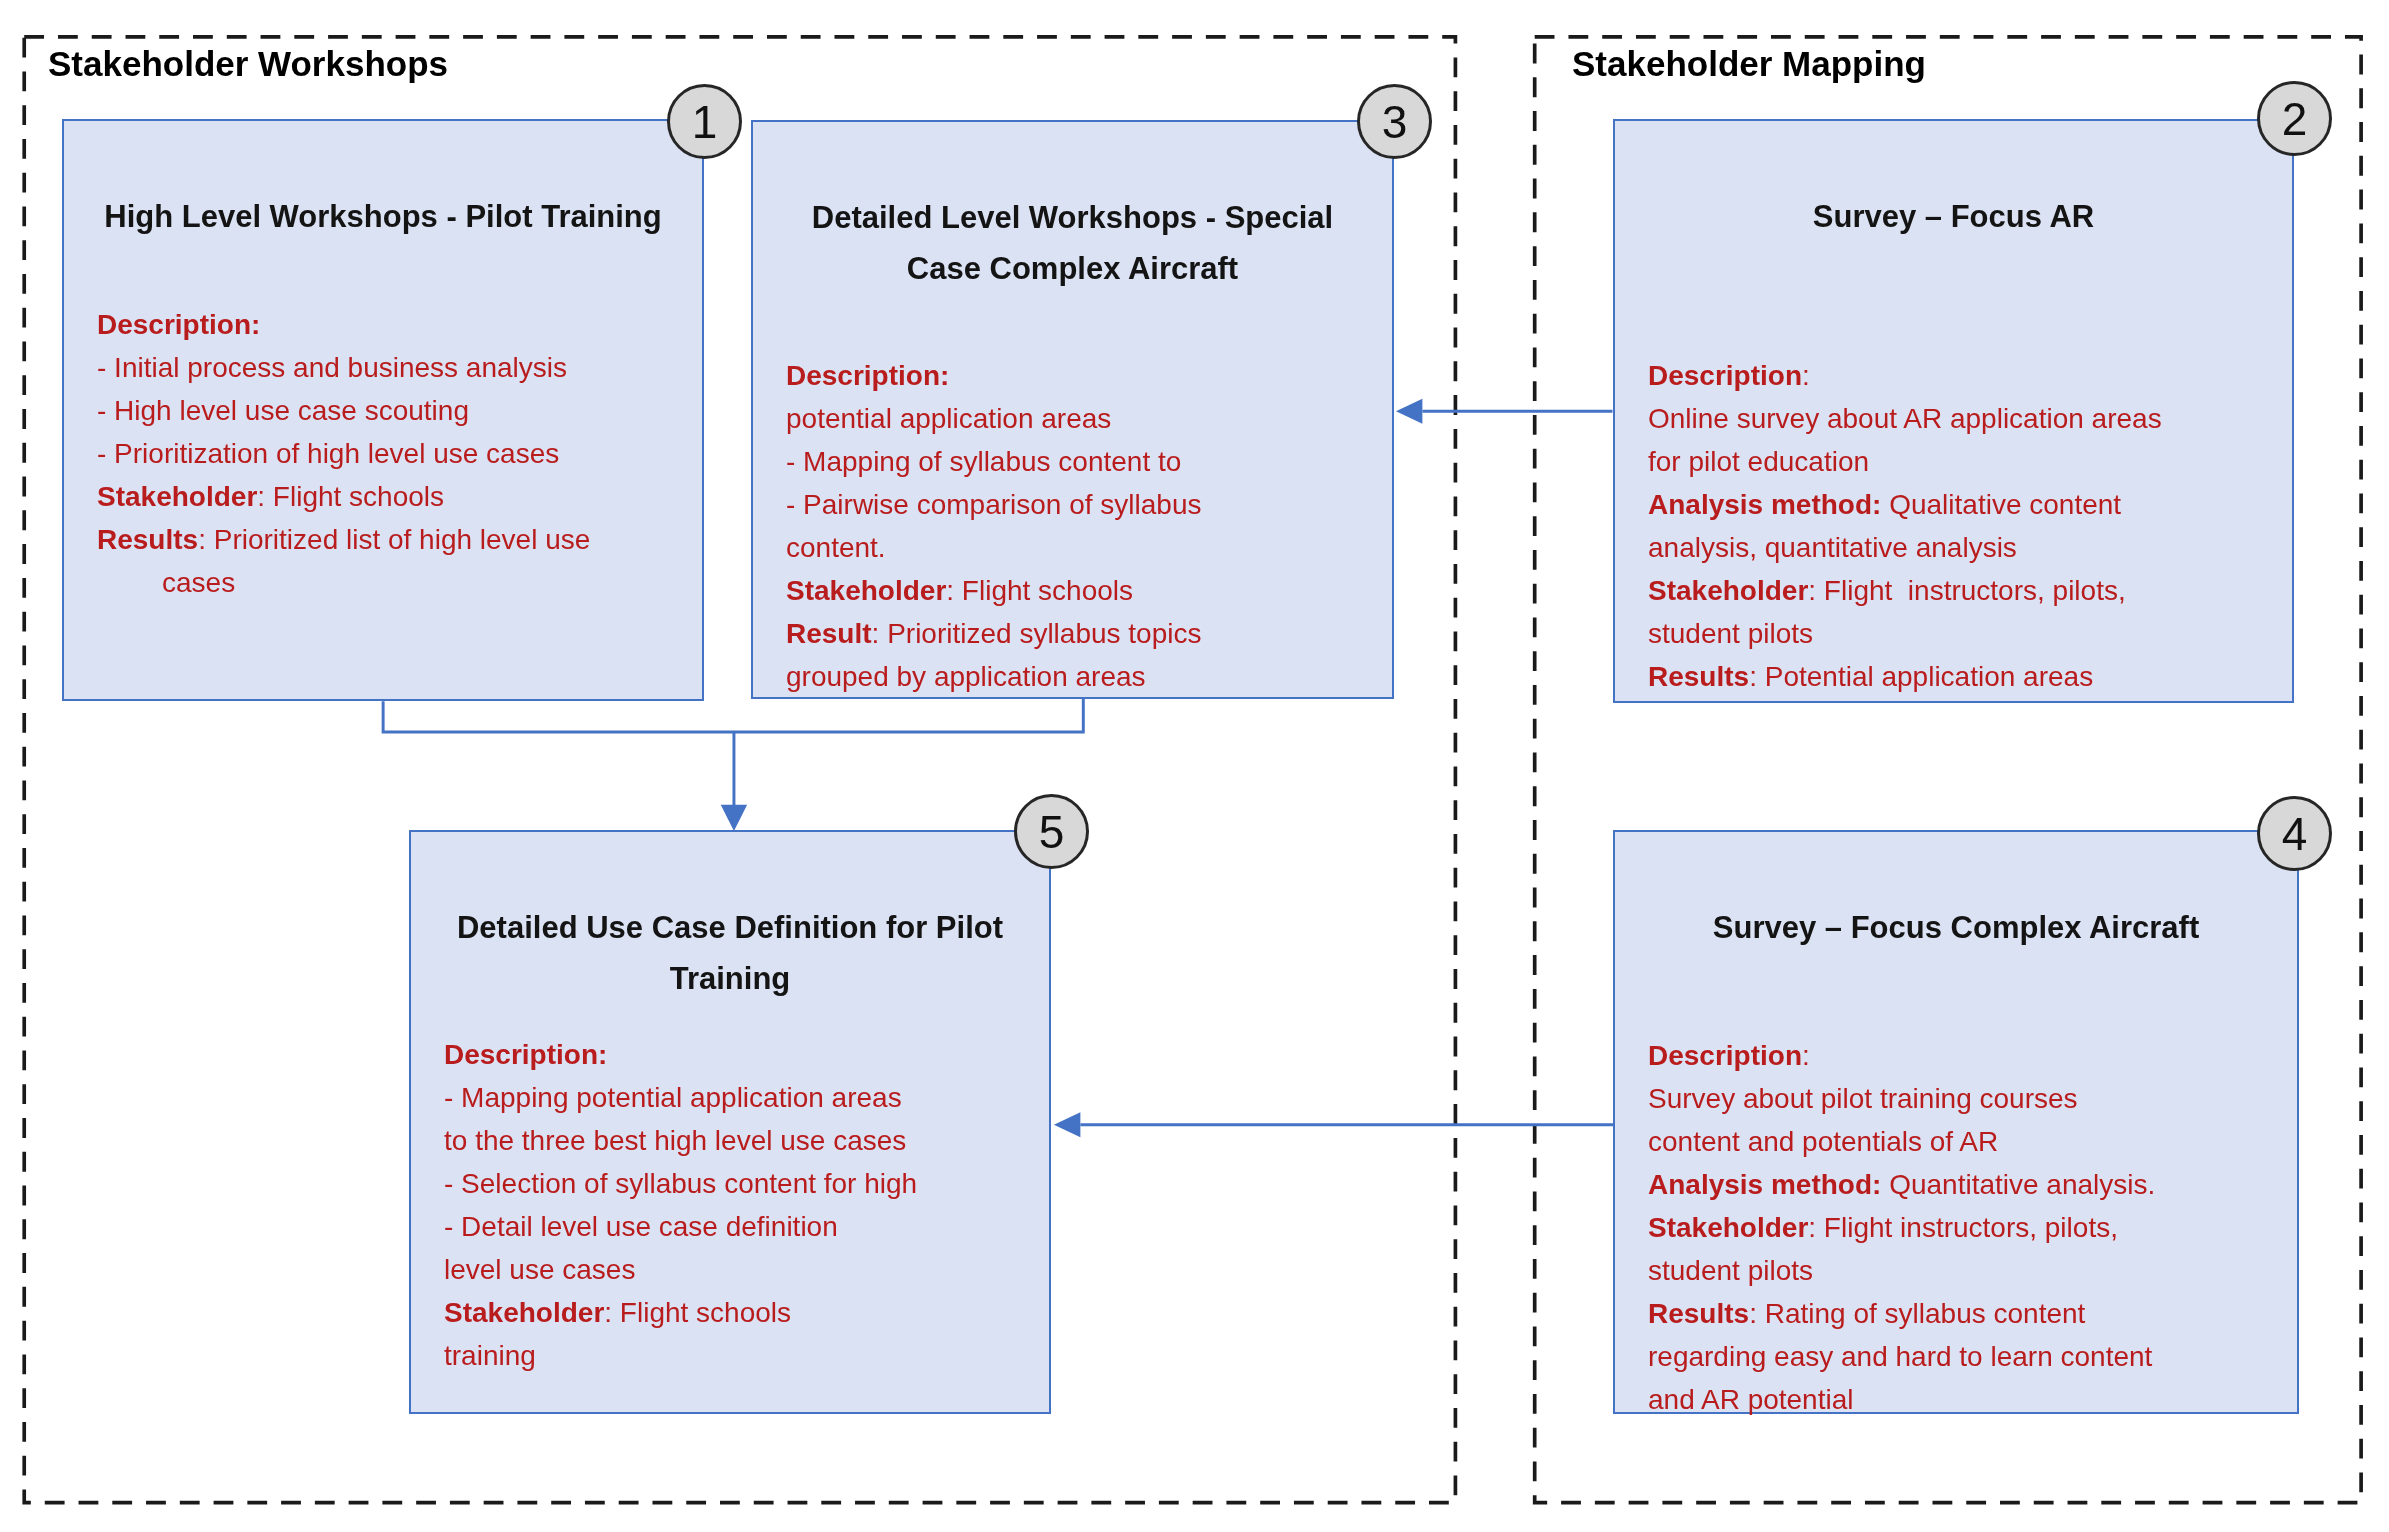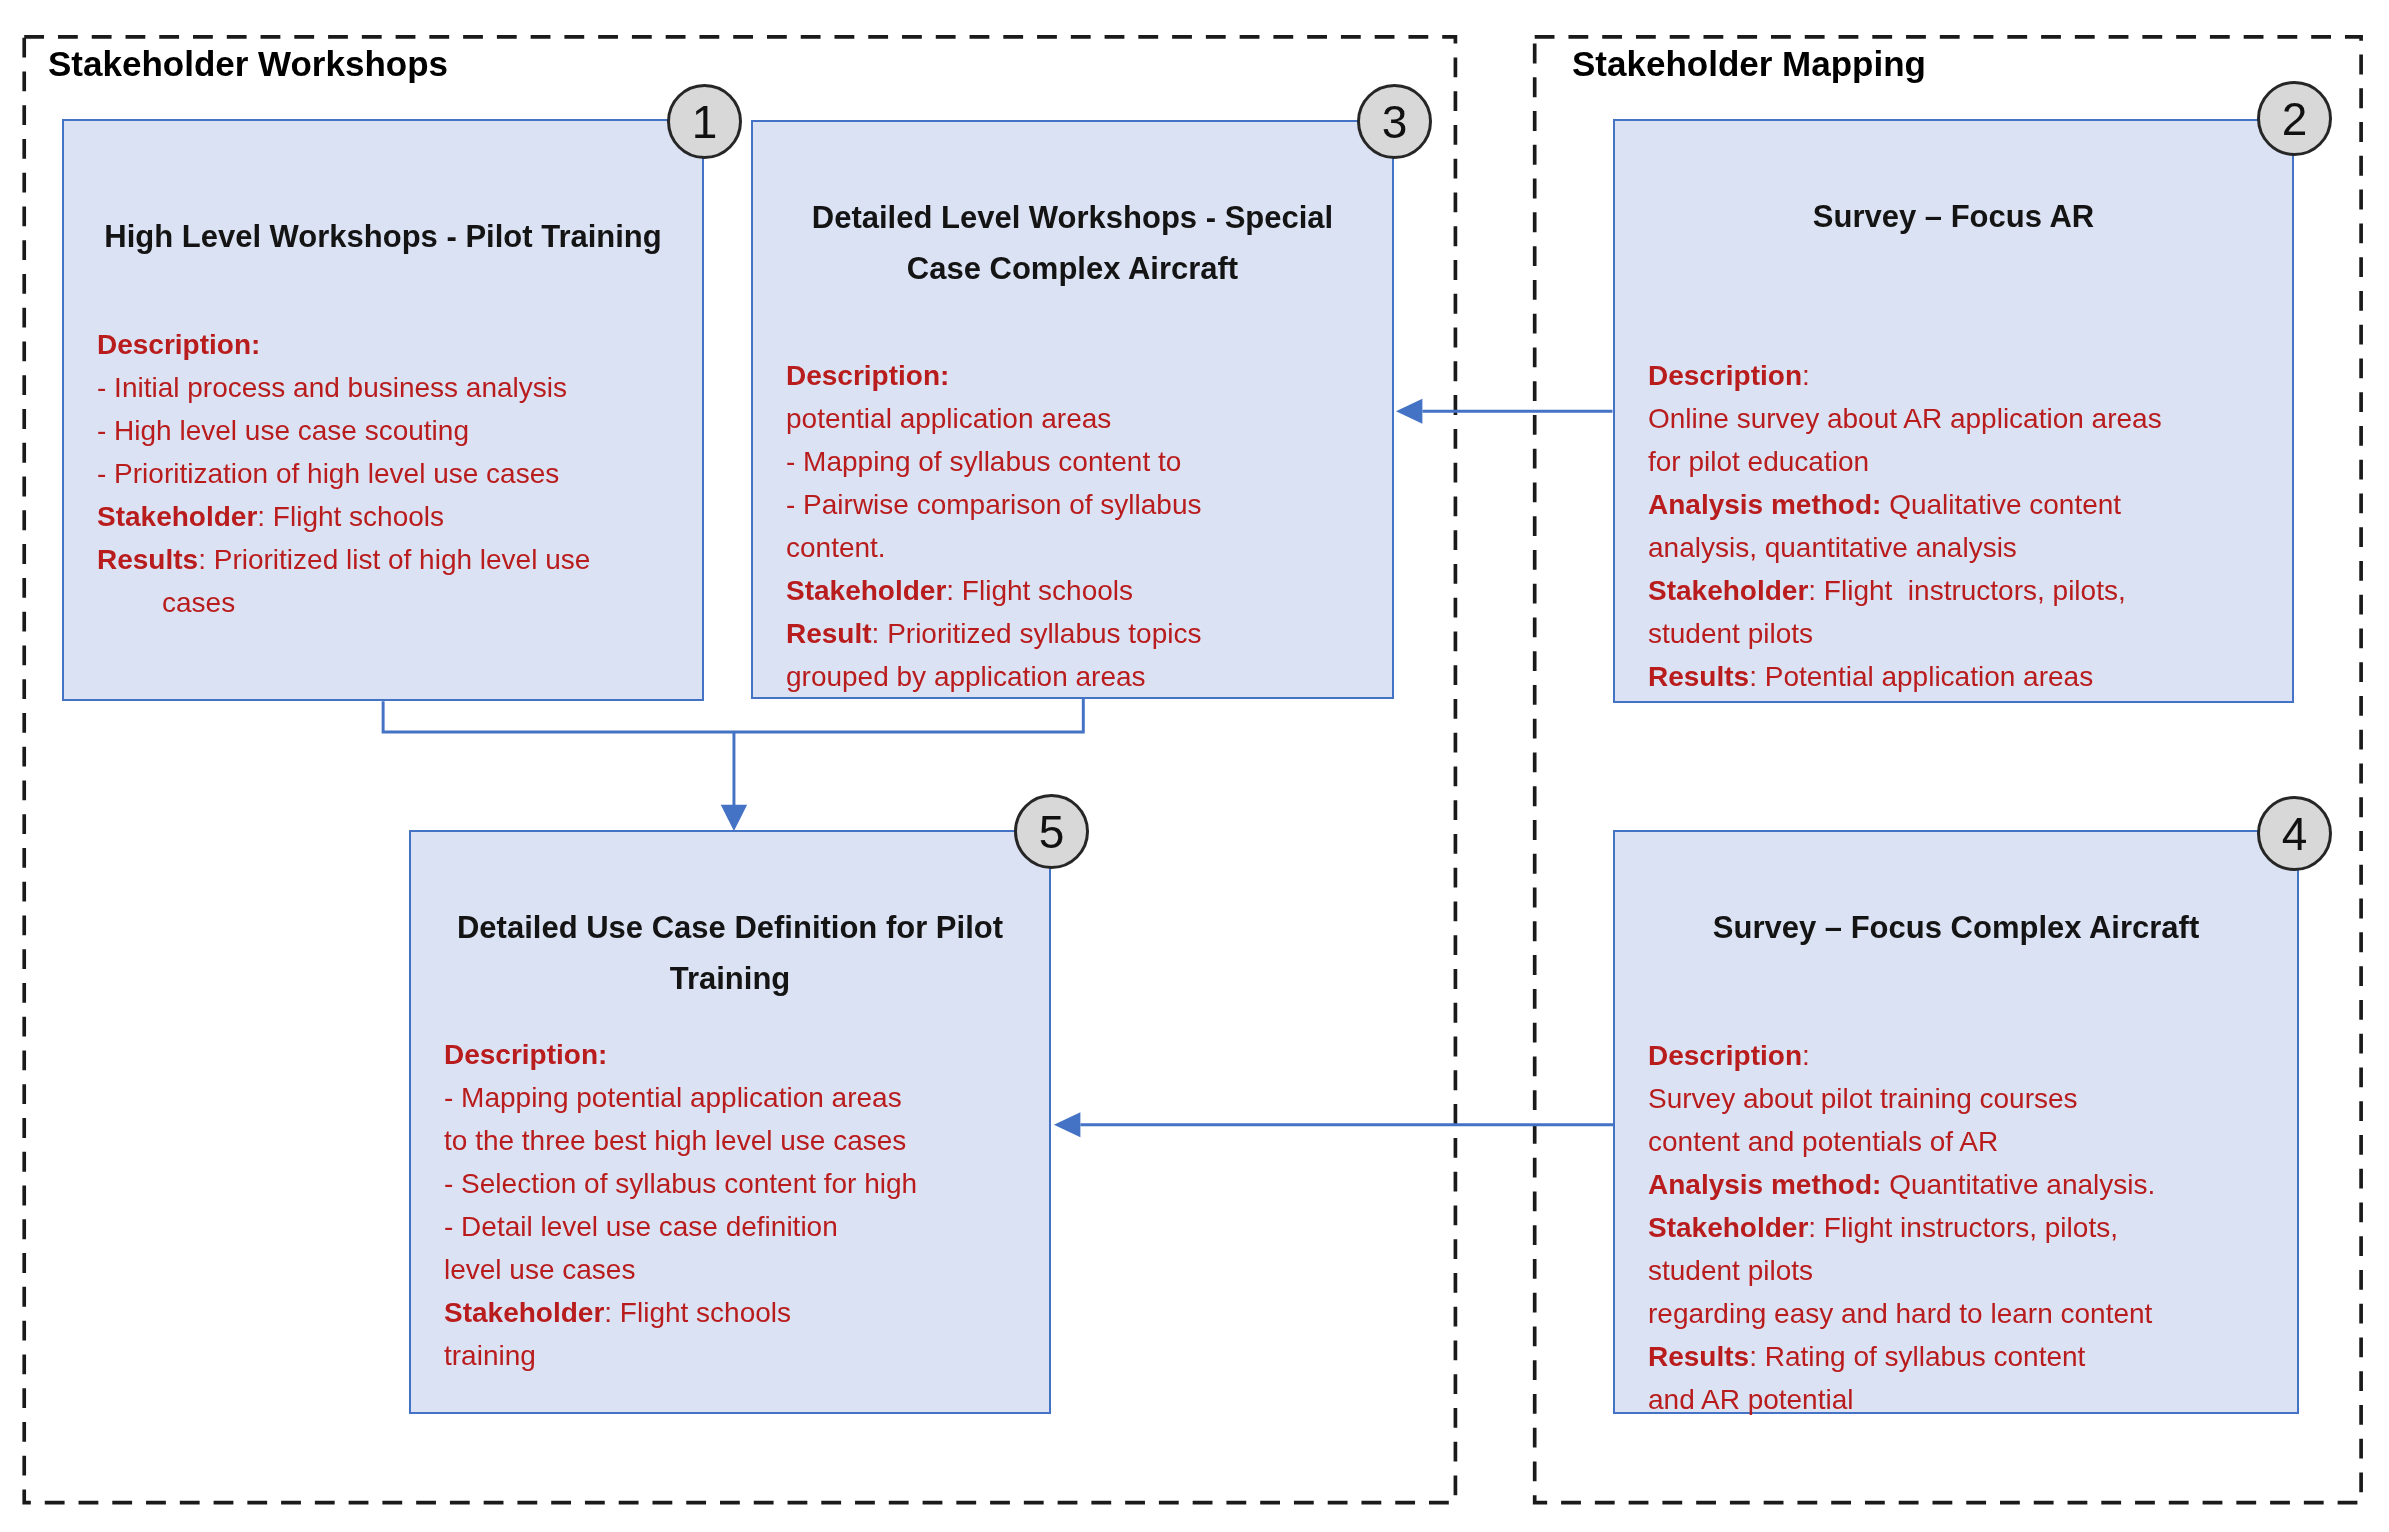--- a/index.html
+++ b/index.html
@@ -22,21 +22,21 @@
   .line{white-space:pre;}
   .line .b{font-weight:bold;}
   .line.indent{padding-left:65px;}
   .badge{
     position:absolute;width:75px;height:75px;border-radius:50%;
     background:#d8d8d8;border:3.7px solid #262626;box-sizing:border-box;
     display:flex;align-items:center;justify-content:center;
     font-size:46px;color:#111;
   }
   
-  #box1 .box-title{padding-top:90px;}
+  #box1 .box-title{padding-top:70px;}
   #box1 .box-body{margin-top:61px;}
   #box3 .box-title{padding-top:70px;}
   #box3 .box-body{margin-top:60px;}
   #box2 .box-title{padding-top:70px;}
   #box2 .box-body{margin-top:112px;}
   #box4 .box-title{padding-top:70px;}
   #box4 .box-body{margin-top:81px;}
   #box5 .box-title{padding-top:70px;}
   #box5 .box-body{margin-top:29px;}
 </style>
@@ -119,22 +119,22 @@
 
   <div id="box4" class="pbox" style="left:1613px;top:830px;width:686px;height:584px;">
     <div class="box-title">Survey – Focus Complex Aircraft</div>
     <div class="box-body">
         <div class="line"><span class="b">Description</span><span>:</span></div>
         <div class="line"><span>Survey about pilot training courses</span></div>
         <div class="line"><span>content and potentials of AR</span></div>
         <div class="line"><span class="b">Analysis method:</span><span> Quantitative analysis.</span></div>
         <div class="line"><span class="b">Stakeholder</span><span>: Flight instructors, pilots,</span></div>
         <div class="line"><span>student pilots</span></div>
+        <div class="line"><span class="b">Results</span><span>: Rating of syllabus content</span></div>
         <div class="line"><span>regarding easy and hard to learn content</span></div>
-        <div class="line"><span class="b">Results</span><span>: Rating of syllabus content</span></div>
         <div class="line"><span>and AR potential</span></div>
       </div>
   </div>
 
   <div class="badge" style="left:667px;top:84px;">1</div>
   <div class="badge" style="left:1357px;top:84px;">3</div>
   <div class="badge" style="left:2257px;top:81px;">2</div>
   <div class="badge" style="left:2257px;top:796px;">4</div>
   <div class="badge" style="left:1014px;top:794px;">5</div>
 

